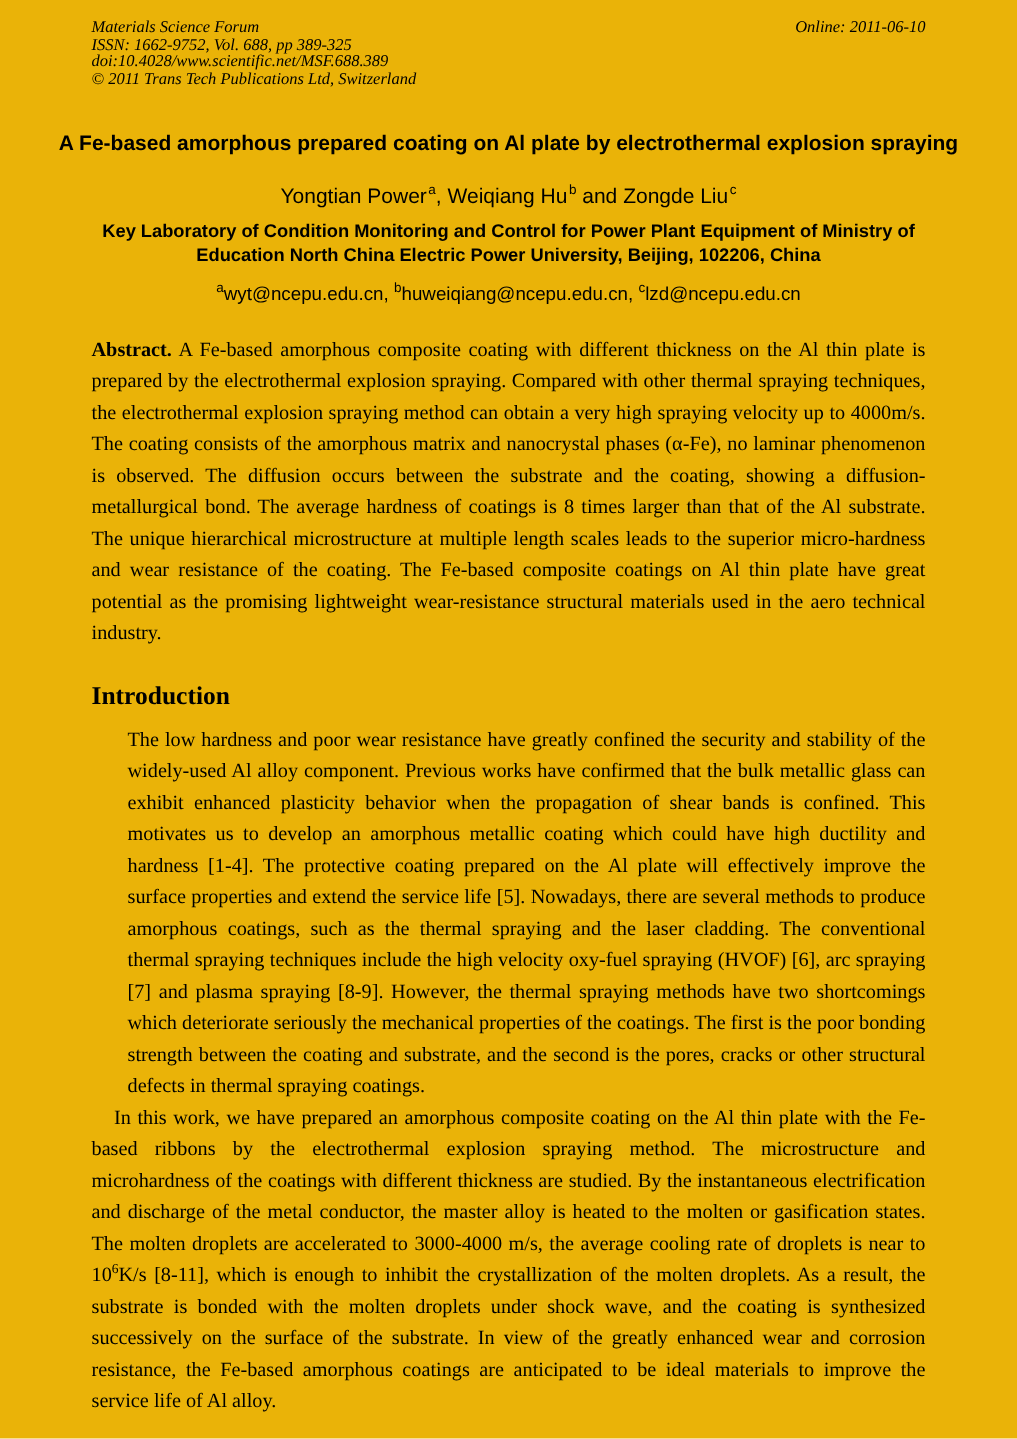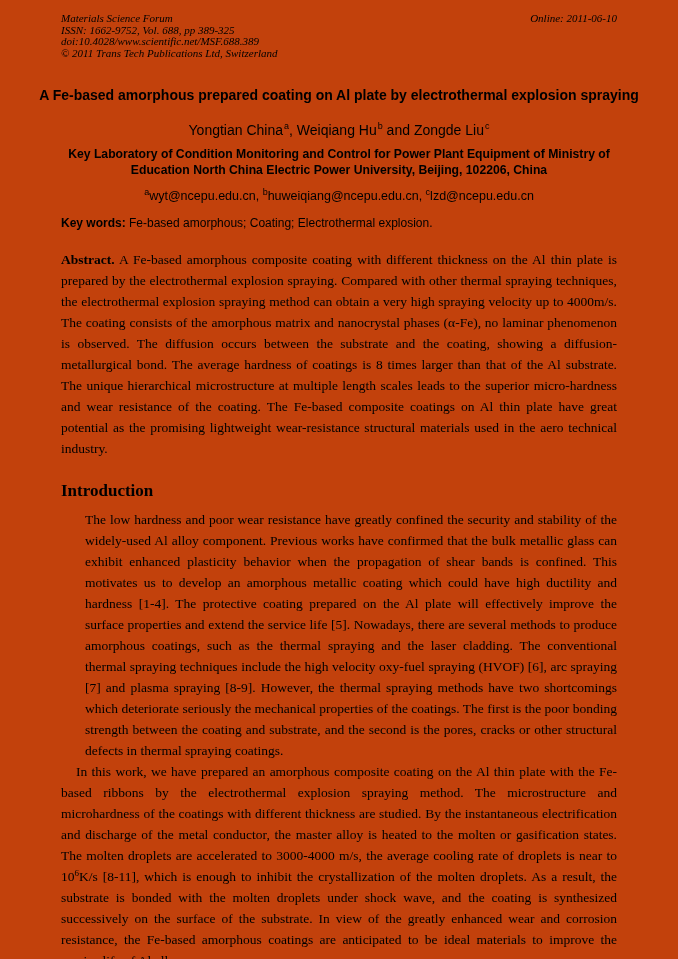--- a/index.html
+++ b/index.html
@@ -9,21 +9,21 @@
     height: 959px;
     position: relative;
     font-family: "Liberation Serif", serif;
     color: #000000;
   }
   .page {
     width: 678px;
     height: 959px;
     padding: 13px 61px 0 61px;
     overflow: hidden;
-    background: #c2410c;
+    background: #eab308;
   }
   
   .page-header {
     display: flex;
     justify-content: space-between;
     align-items: flex-start;
     font-family: "Liberation Serif", serif;
     font-style: italic;
     font-size: 11px;
     line-height: 11.5px;
@@ -107,27 +107,26 @@
       <div>Materials Science Forum</div>
       <div>ISSN: 1662-9752, Vol. 688, pp 389-325</div>
       <div>doi:10.4028/www.scientific.net/MSF.688.389</div>
       <div>© 2011 Trans Tech Publications Ltd, Switzerland</div>
     </div>
     <div class="header-right">Online: 2011-06-10</div>
   </header>
 
   <h1 class="title">A Fe-based amorphous prepared coating on Al plate by electrothermal explosion spraying</h1>
 
-  <p class="authors"><span>Yongtian China</span><sup class="mark">a</sup><span>, </span><span>Weiqiang Hu</span><sup class="mark">b</sup><span> and </span><span>Zongde Liu</span><sup class="mark">c</sup></p>
+  <p class="authors"><span>Yongtian Power</span><sup class="mark">a</sup><span>, </span><span>Weiqiang Hu</span><sup class="mark">b</sup><span> and </span><span>Zongde Liu</span><sup class="mark">c</sup></p>
 
   <p class="affiliation">Key Laboratory of Condition Monitoring and Control for Power Plant Equipment of Ministry of Education North China Electric Power University, Beijing, 102206, China</p>
 
   <p class="emails"><sup class="mark">a</sup><span>wyt@ncepu.edu.cn</span><span>, </span><sup class="mark">b</sup><span>huweiqiang@ncepu.edu.cn</span><span>, </span><sup class="mark">c</sup><span>lzd@ncepu.edu.cn</span></p>
 
-  <p class="keywords"><span class="kw-label">Key words:</span><span> Fe-based amorphous; Coating; Electrothermal explosion.</span></p>
 
   <p class="body-text abstract"><span class="run-label">Abstract.</span><span> A Fe-based amorphous composite coating with different thickness on the Al thin plate is prepared by the electrothermal explosion spraying. Compared with other thermal spraying techniques, the electrothermal explosion spraying method can obtain a very high spraying velocity up to 4000m/s. The coating consists of the amorphous matrix and nanocrystal phases (α-Fe), no laminar phenomenon is observed. The diffusion occurs between the substrate and the coating, showing a diffusion-metallurgical bond. The average hardness of coatings is 8 times larger than that of the Al substrate. The unique hierarchical microstructure at multiple length scales leads to the superior micro-hardness and wear resistance of the coating. The Fe-based composite coatings on Al thin plate have great potential as the promising lightweight wear-resistance structural materials used in the aero technical industry.</span></p>
 
   <h2 class="section-heading">Introduction</h2>
 
   <p class="body-text intro-p1">The low hardness and poor wear resistance have greatly confined the security and stability of the widely-used Al alloy component. Previous works have confirmed that the bulk metallic glass can exhibit enhanced plasticity behavior when the propagation of shear bands is confined. This motivates us to develop an amorphous metallic coating which could have high ductility and hardness [1-4]. The protective coating prepared on the Al plate will effectively improve the surface properties and extend the service life [5]. Nowadays, there are several methods to produce amorphous coatings, such as the thermal spraying and the laser cladding. The conventional thermal spraying techniques include the high velocity oxy-fuel spraying (HVOF) [6], arc spraying [7] and plasma spraying [8-9]. However, the thermal spraying methods have two shortcomings which deteriorate seriously the mechanical properties of the coatings. The first is the poor bonding strength between the coating and substrate, and the second is the pores, cracks or other structural defects in thermal spraying coatings.</p>
 
   <p class="body-text indent"><span>In this work, we have prepared an amorphous composite coating on the Al thin plate with the Fe-based ribbons by the electrothermal explosion spraying method. The microstructure and microhardness of the coatings with different thickness are studied. By the instantaneous electrification and discharge of the metal conductor, the master alloy is heated to the molten or gasification states. The molten droplets are accelerated to 3000-4000 m/s, the average cooling rate of droplets is near to 10</span><sup class="body-sup">6</sup><span>K/s [8-11], which is enough to inhibit the crystallization of the molten droplets. As a result, the substrate is bonded with the molten droplets under shock wave, and the coating is synthesized successively on the surface of the substrate. In view of the greatly enhanced wear and corrosion resistance, the Fe-based amorphous coatings are anticipated to be ideal materials to improve the service life of Al alloy.</span></p>
 
 </div>

